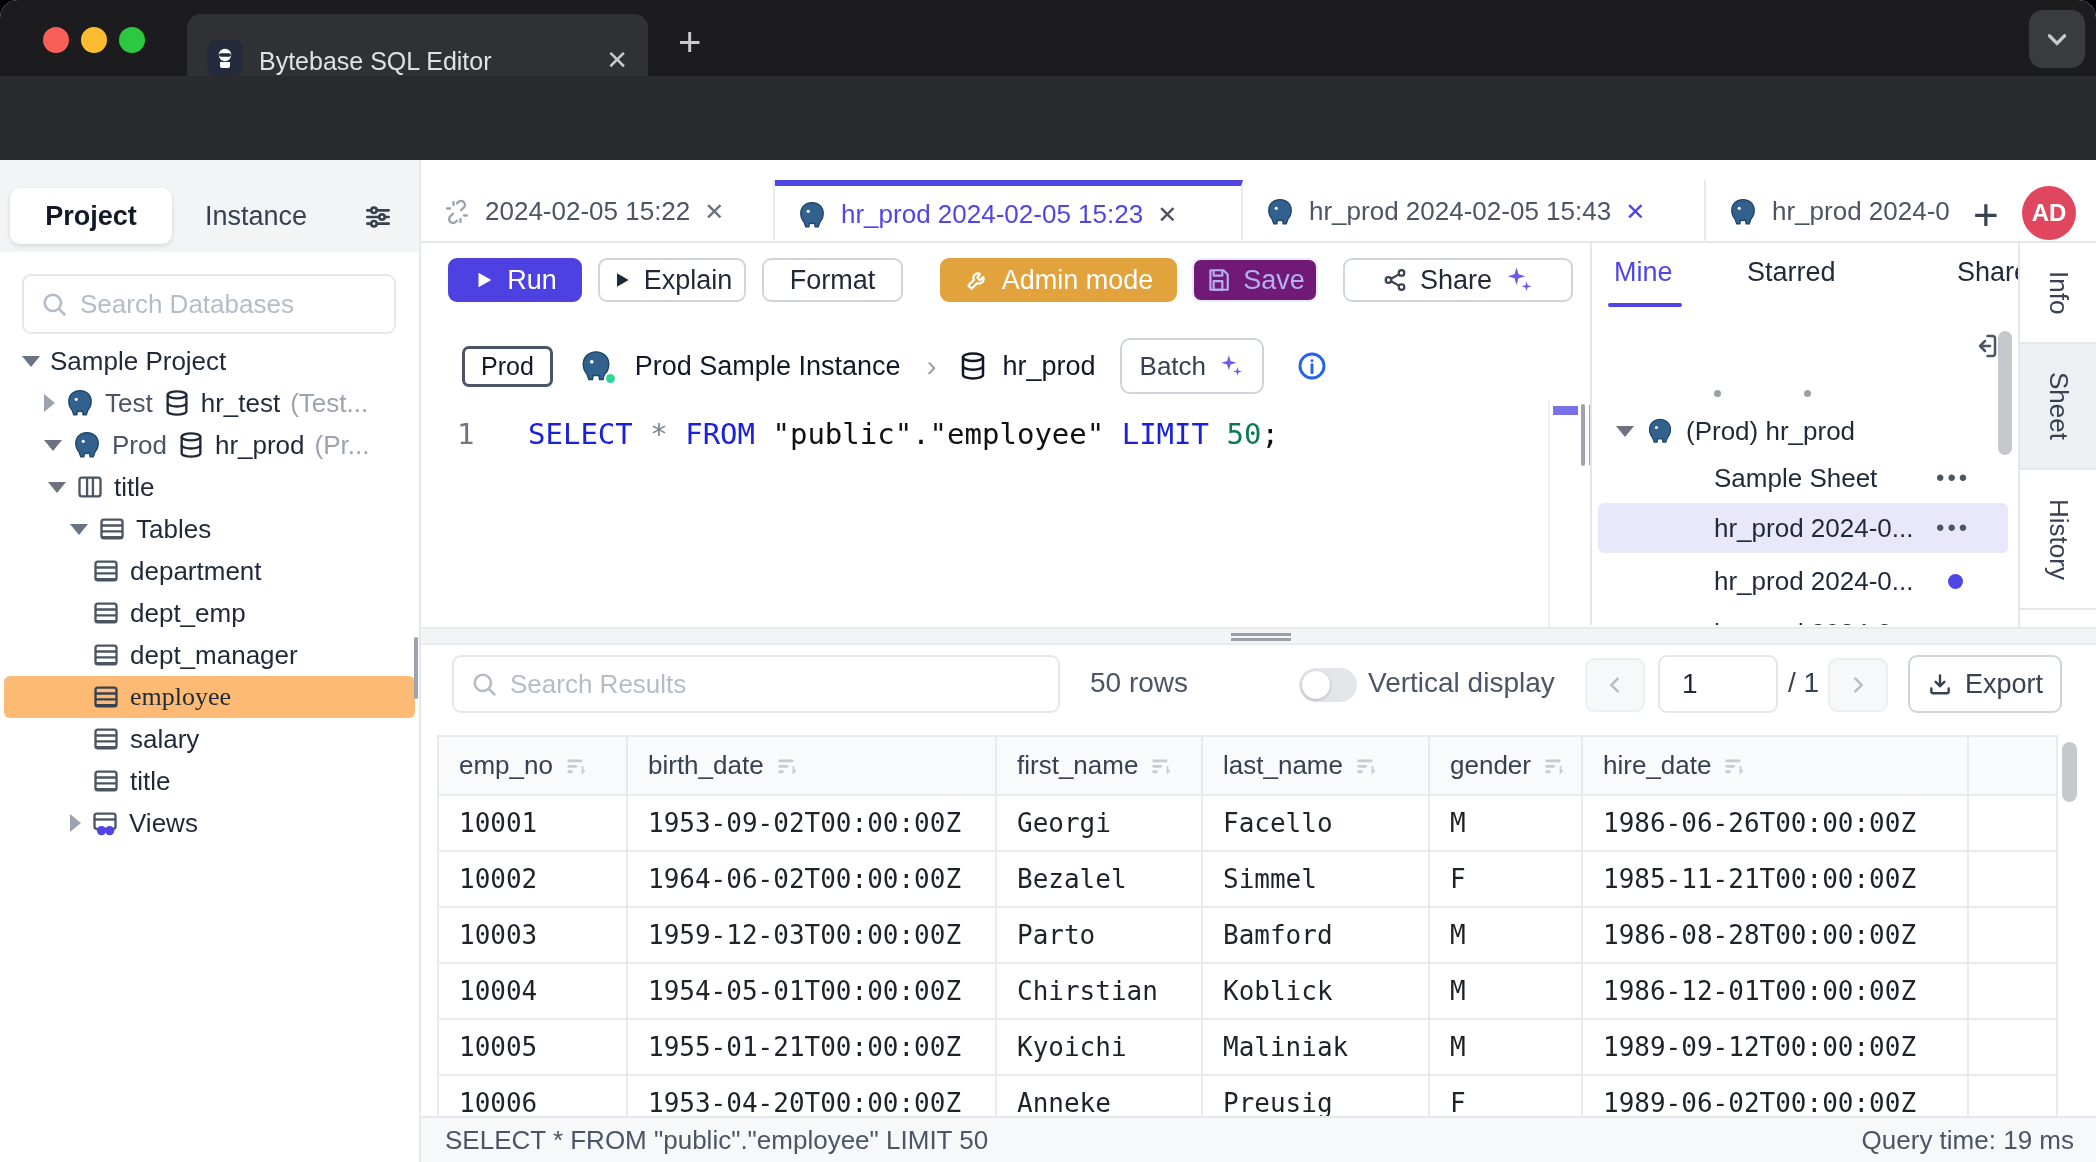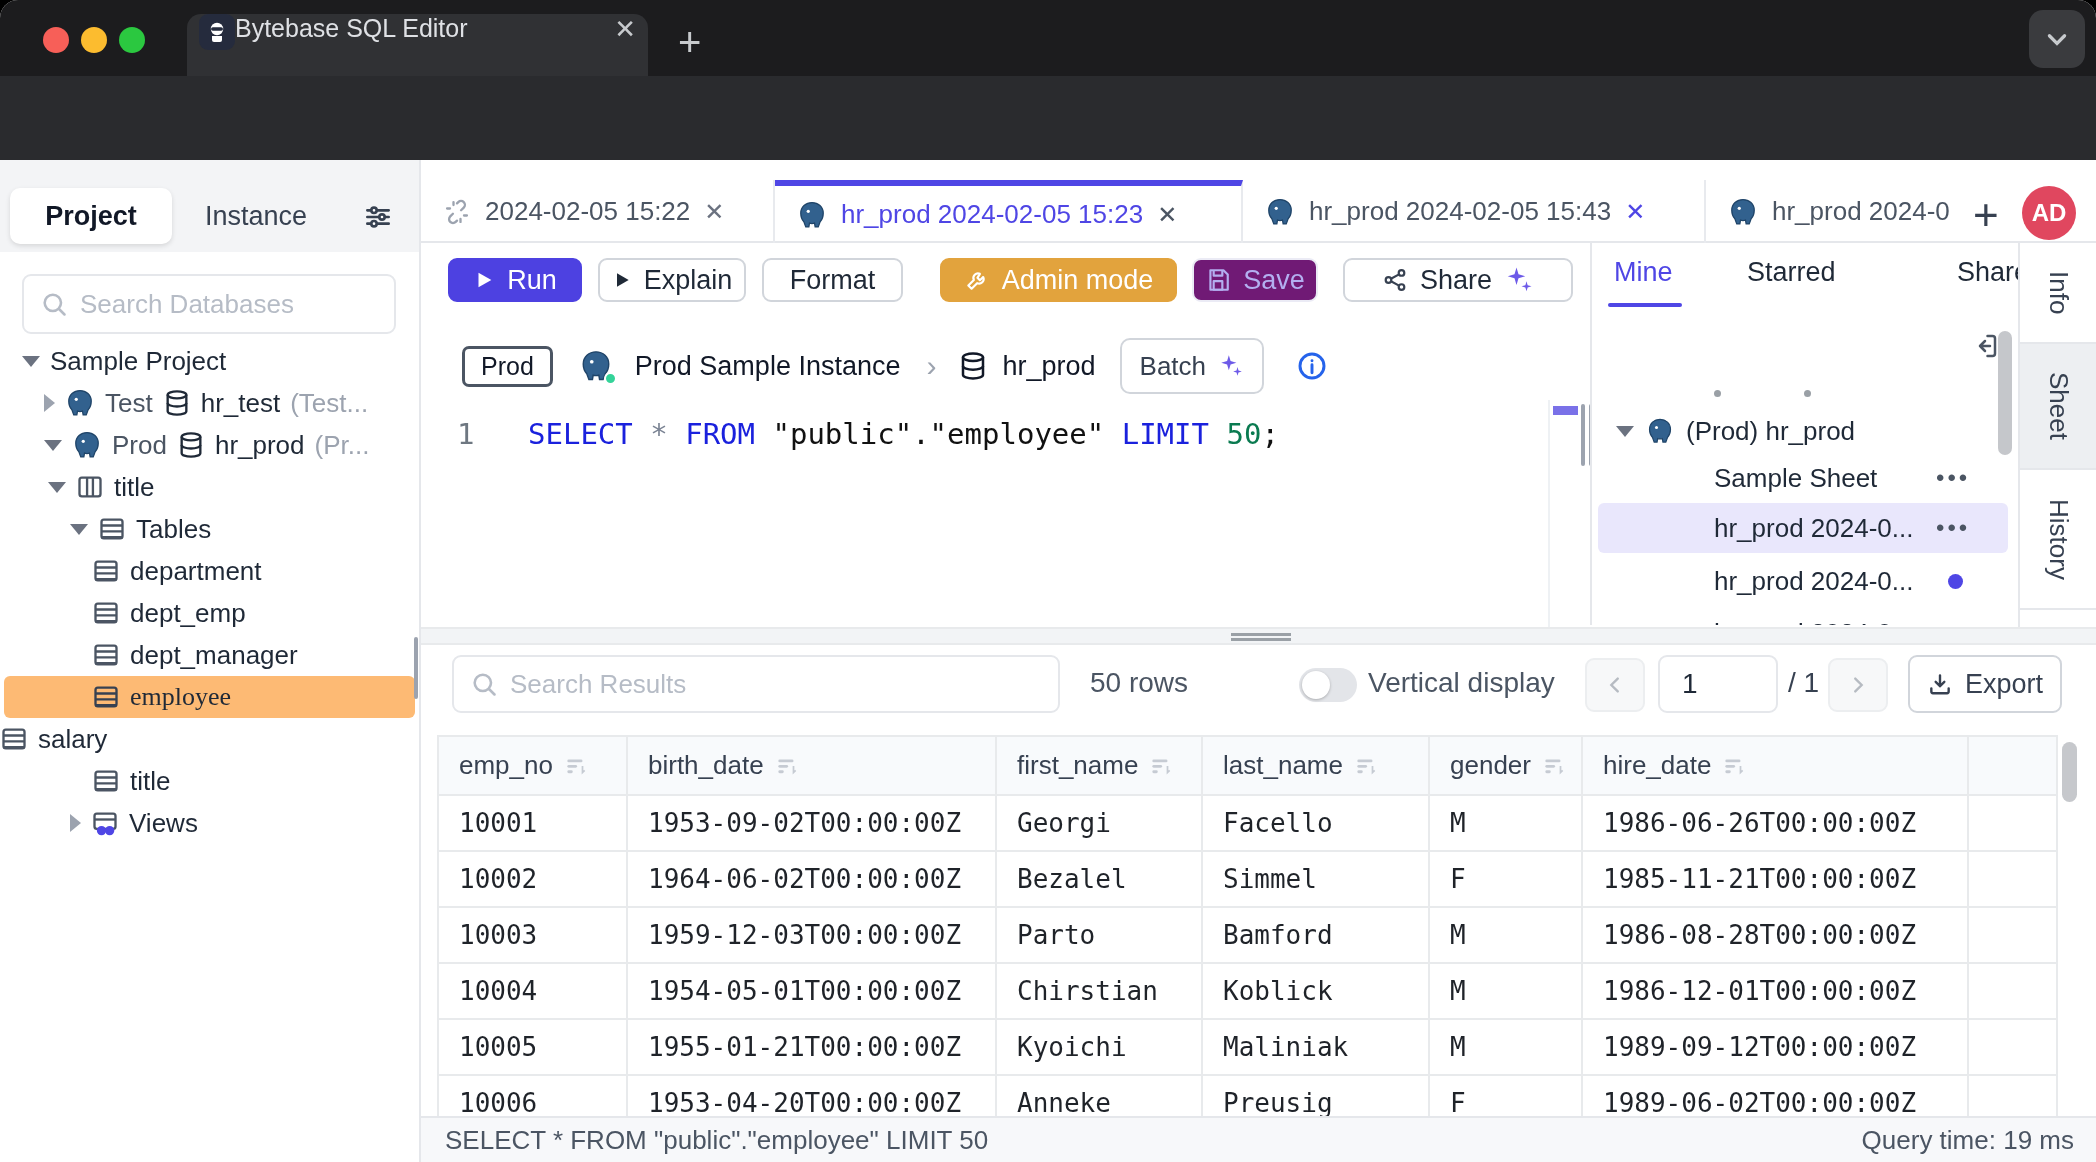--- a/index.html
+++ b/index.html
@@ -4,21 +4,21 @@
 <style>
   * { margin:0; padding:0; box-sizing:border-box; }
   html,body { width:2096px; height:1162px; background:#000; }
   body { font-family:"Liberation Sans", sans-serif; position:relative; overflow:hidden; }
   .screen { position:absolute; inset:0; width:2096px; height:1162px; border-radius:18px 18px 0 0; overflow:hidden; background:#fff; }
 
   
   .tabstrip { position:absolute; left:0; top:0; width:2096px; height:76px; background:#1c1c1e; }
   .tl { position:absolute; top:27px; width:26px; height:26px; border-radius:50%; }
   .tl.red{ left:43px; background:#f75f58; } .tl.yellow{ left:81px; background:#fcbc2f; } .tl.green{ left:119px; background:#2bc840; }
-  .btab { position:absolute; left:187px; top:14px; width:461px; height:62px; background:#303134; border-radius:14px 14px 0 0; display:flex; align-items:flex-start; padding:0 12px; gap:0; }
+  .btab { position:absolute; left:187px; top:14px; width:461px; height:62px; background:#303134; border-radius:14px 14px 0 0; display:flex; align-items:flex-end; padding:0 20px; gap:16px; }
   .btab .title { color:#dfe1e5; font-size:25px; flex:1; white-space:nowrap; overflow:hidden; }
   .btab .close { color:#c7cacd; font-size:26px; }
   .favicon { width:36px; height:36px; border-radius:9px; background:#252b3d; display:flex; align-items:center; justify-content:center; }
   .newtab { position:absolute; left:678px; top:22px; color:#c7cacd; font-size:40px; font-weight:300; line-height:40px; }
   .winchevron { position:absolute; left:2029px; top:10px; width:56px; height:58px; background:#3a3b3e; border-radius:14px; display:flex; align-items:center; justify-content:center; }
   .chrometoolbar { position:absolute; left:0; top:76px; width:2096px; height:84px; background:#2a2b2e; }
   .navic { position:absolute; top:104px; }
   .urlbar { position:absolute; left:247px; top:88px; width:1453px; height:60px; background:#1c1d1f; border-radius:30px; display:flex; align-items:center; padding:0 26px; gap:20px; }
   .urlbar .url { color:#e8eaed; font-size:28px; white-space:nowrap; }
   .incog { position:absolute; left:1800px; top:88px; width:211px; height:60px; background:#3c3d41; border-radius:30px; display:flex; align-items:center; justify-content:center; gap:14px; color:#e8eaed; font-size:26px; }
@@ -322,21 +322,21 @@
       </div>
       <div class="trow sel" style="padding-left:88px;">
         <span class="ic">
             <svg width="28" height="28" viewBox="0 0 24 24" fill="none" stroke="#374151" stroke-width="2">
               <rect x="3" y="4" width="18" height="16" rx="2"></rect>
               <path d="M3 9h18M3 14h18M3 19h18"></path>
             </svg>
           </span>
         <span>employee</span>
       </div>
-      <div class="trow" style="">
+      <div class="trow" style="padding-left:92px;">
         <span class="ic">
             <svg width="28" height="28" viewBox="0 0 24 24" fill="none" stroke="#4b5563" stroke-width="2">
               <rect x="3" y="4" width="18" height="16" rx="2"></rect>
               <path d="M3 9h18M3 14h18M3 19h18"></path>
             </svg>
           </span>
         <span>salary</span>
       </div>
       <div class="trow" style="padding-left:92px;">
         <span class="ic">

